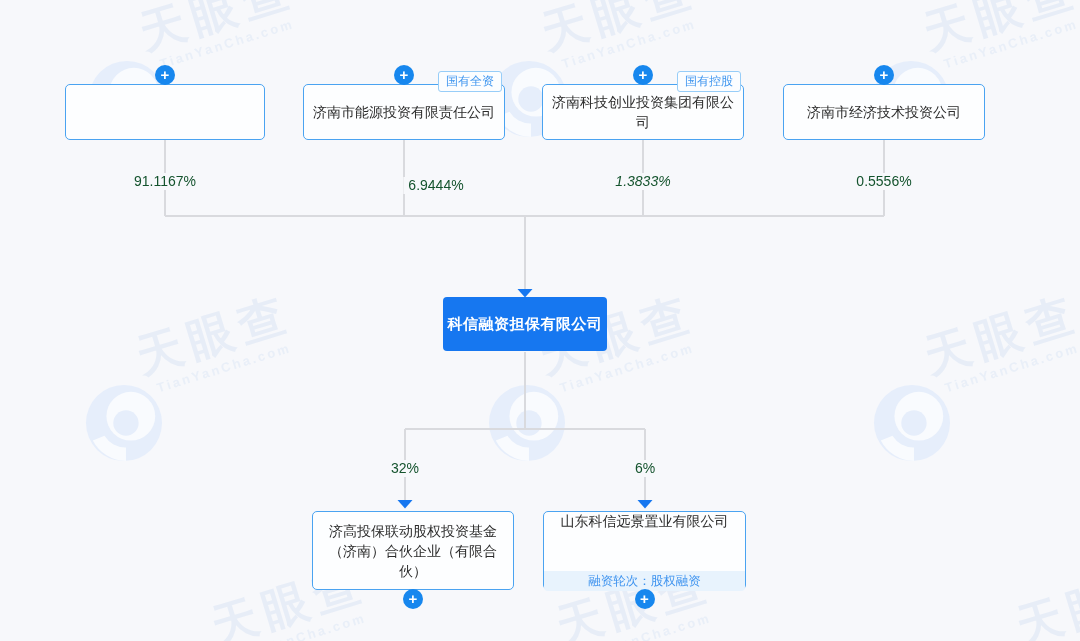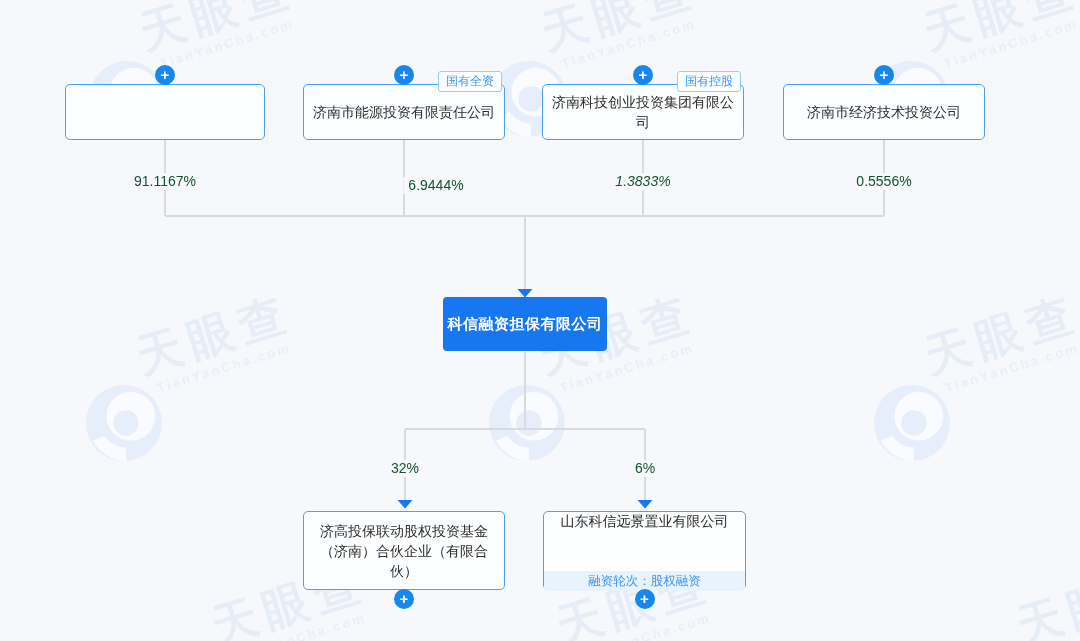--- a/index.html
+++ b/index.html
@@ -172,21 +172,21 @@
   </div>
   <div class="node top-node" style="left:783px;width:202px;">
     <span class="plus plus-top">+</span>
     <span>济南市经济技术投资公司</span>
   </div>
 
   <div class="node center-node">
     <span>科信融资担保有限公司</span>
   </div>
 
-  <div class="node bottom-node" style="left:303px;width:202px;padding:10px 11px;">
+  <div class="node bottom-node" style="left:312px;width:202px;padding:10px 11px;">
     <span>济高投保联动股权投资基金（济南）合伙企业（有限合伙）</span>
     <span class="plus plus-bottom">+</span>
   </div>
   <div class="node bottom-node sub-col" style="left:543px;width:203px;gap:40px;">
     <span class="sub-name">山东科信远景置业有限公司</span>
     <span class="fin-tag">融资轮次：股权融资</span>
     <span class="plus plus-bottom">+</span>
   </div>
 
 </div>

